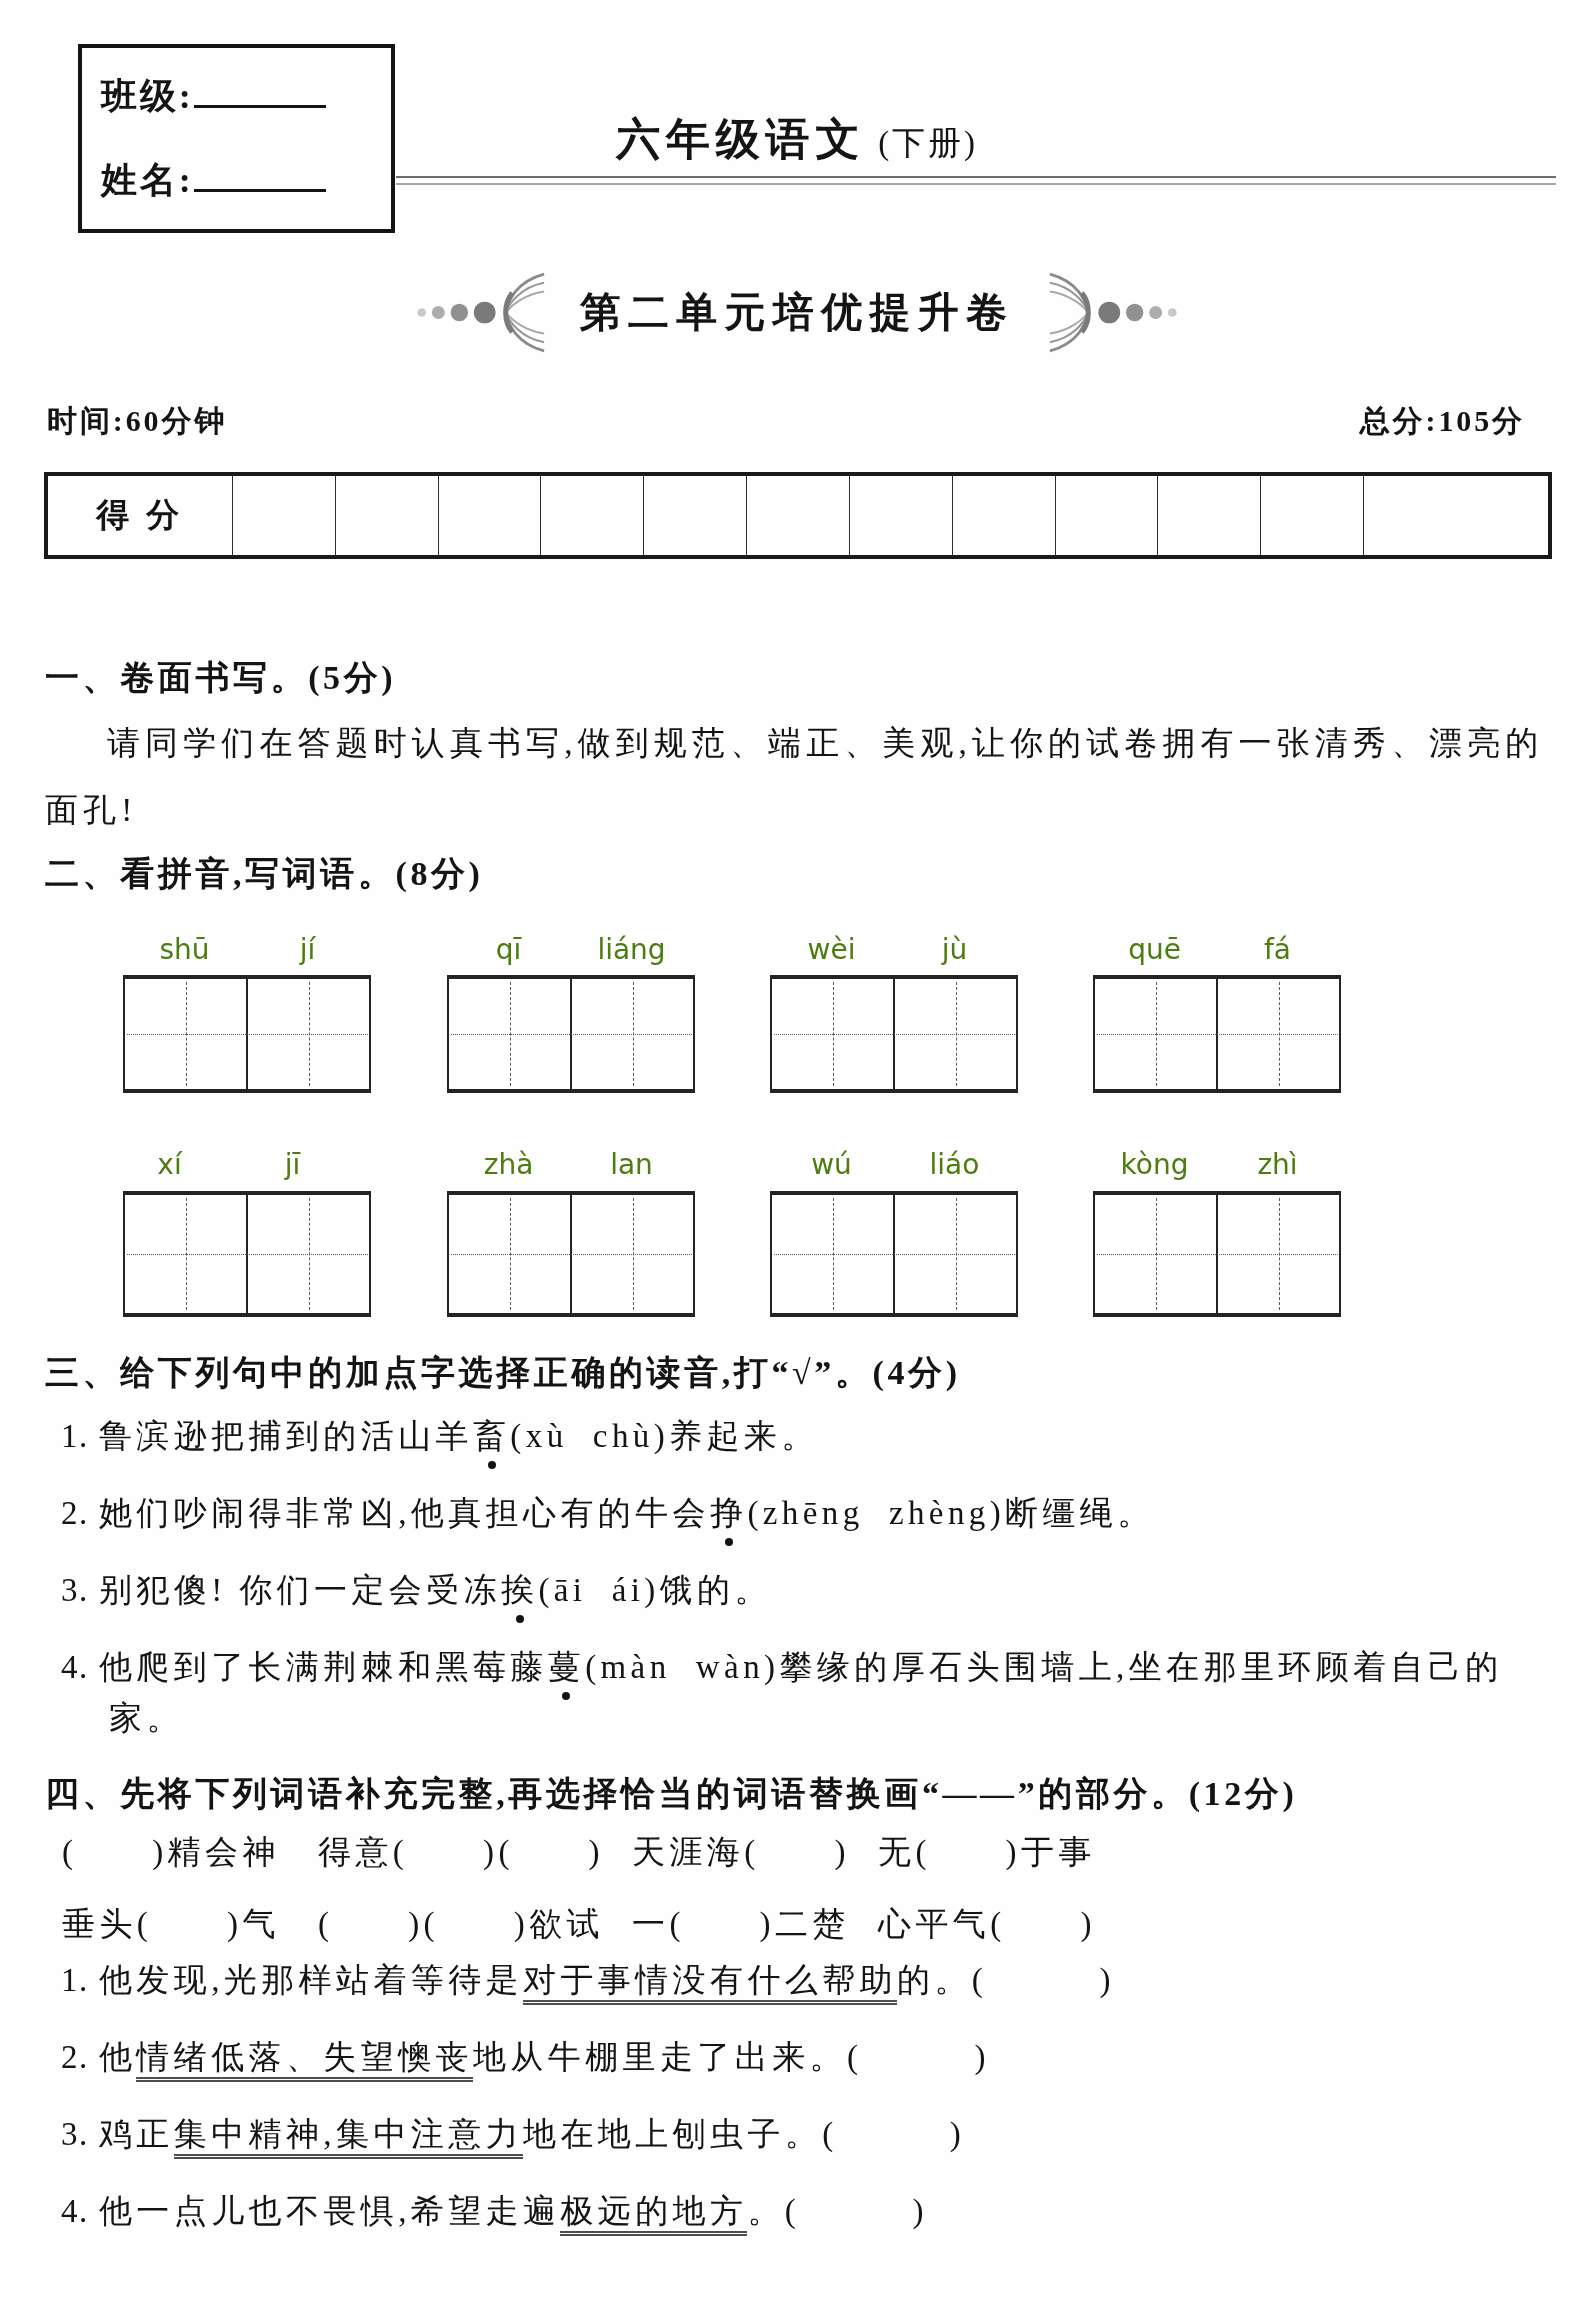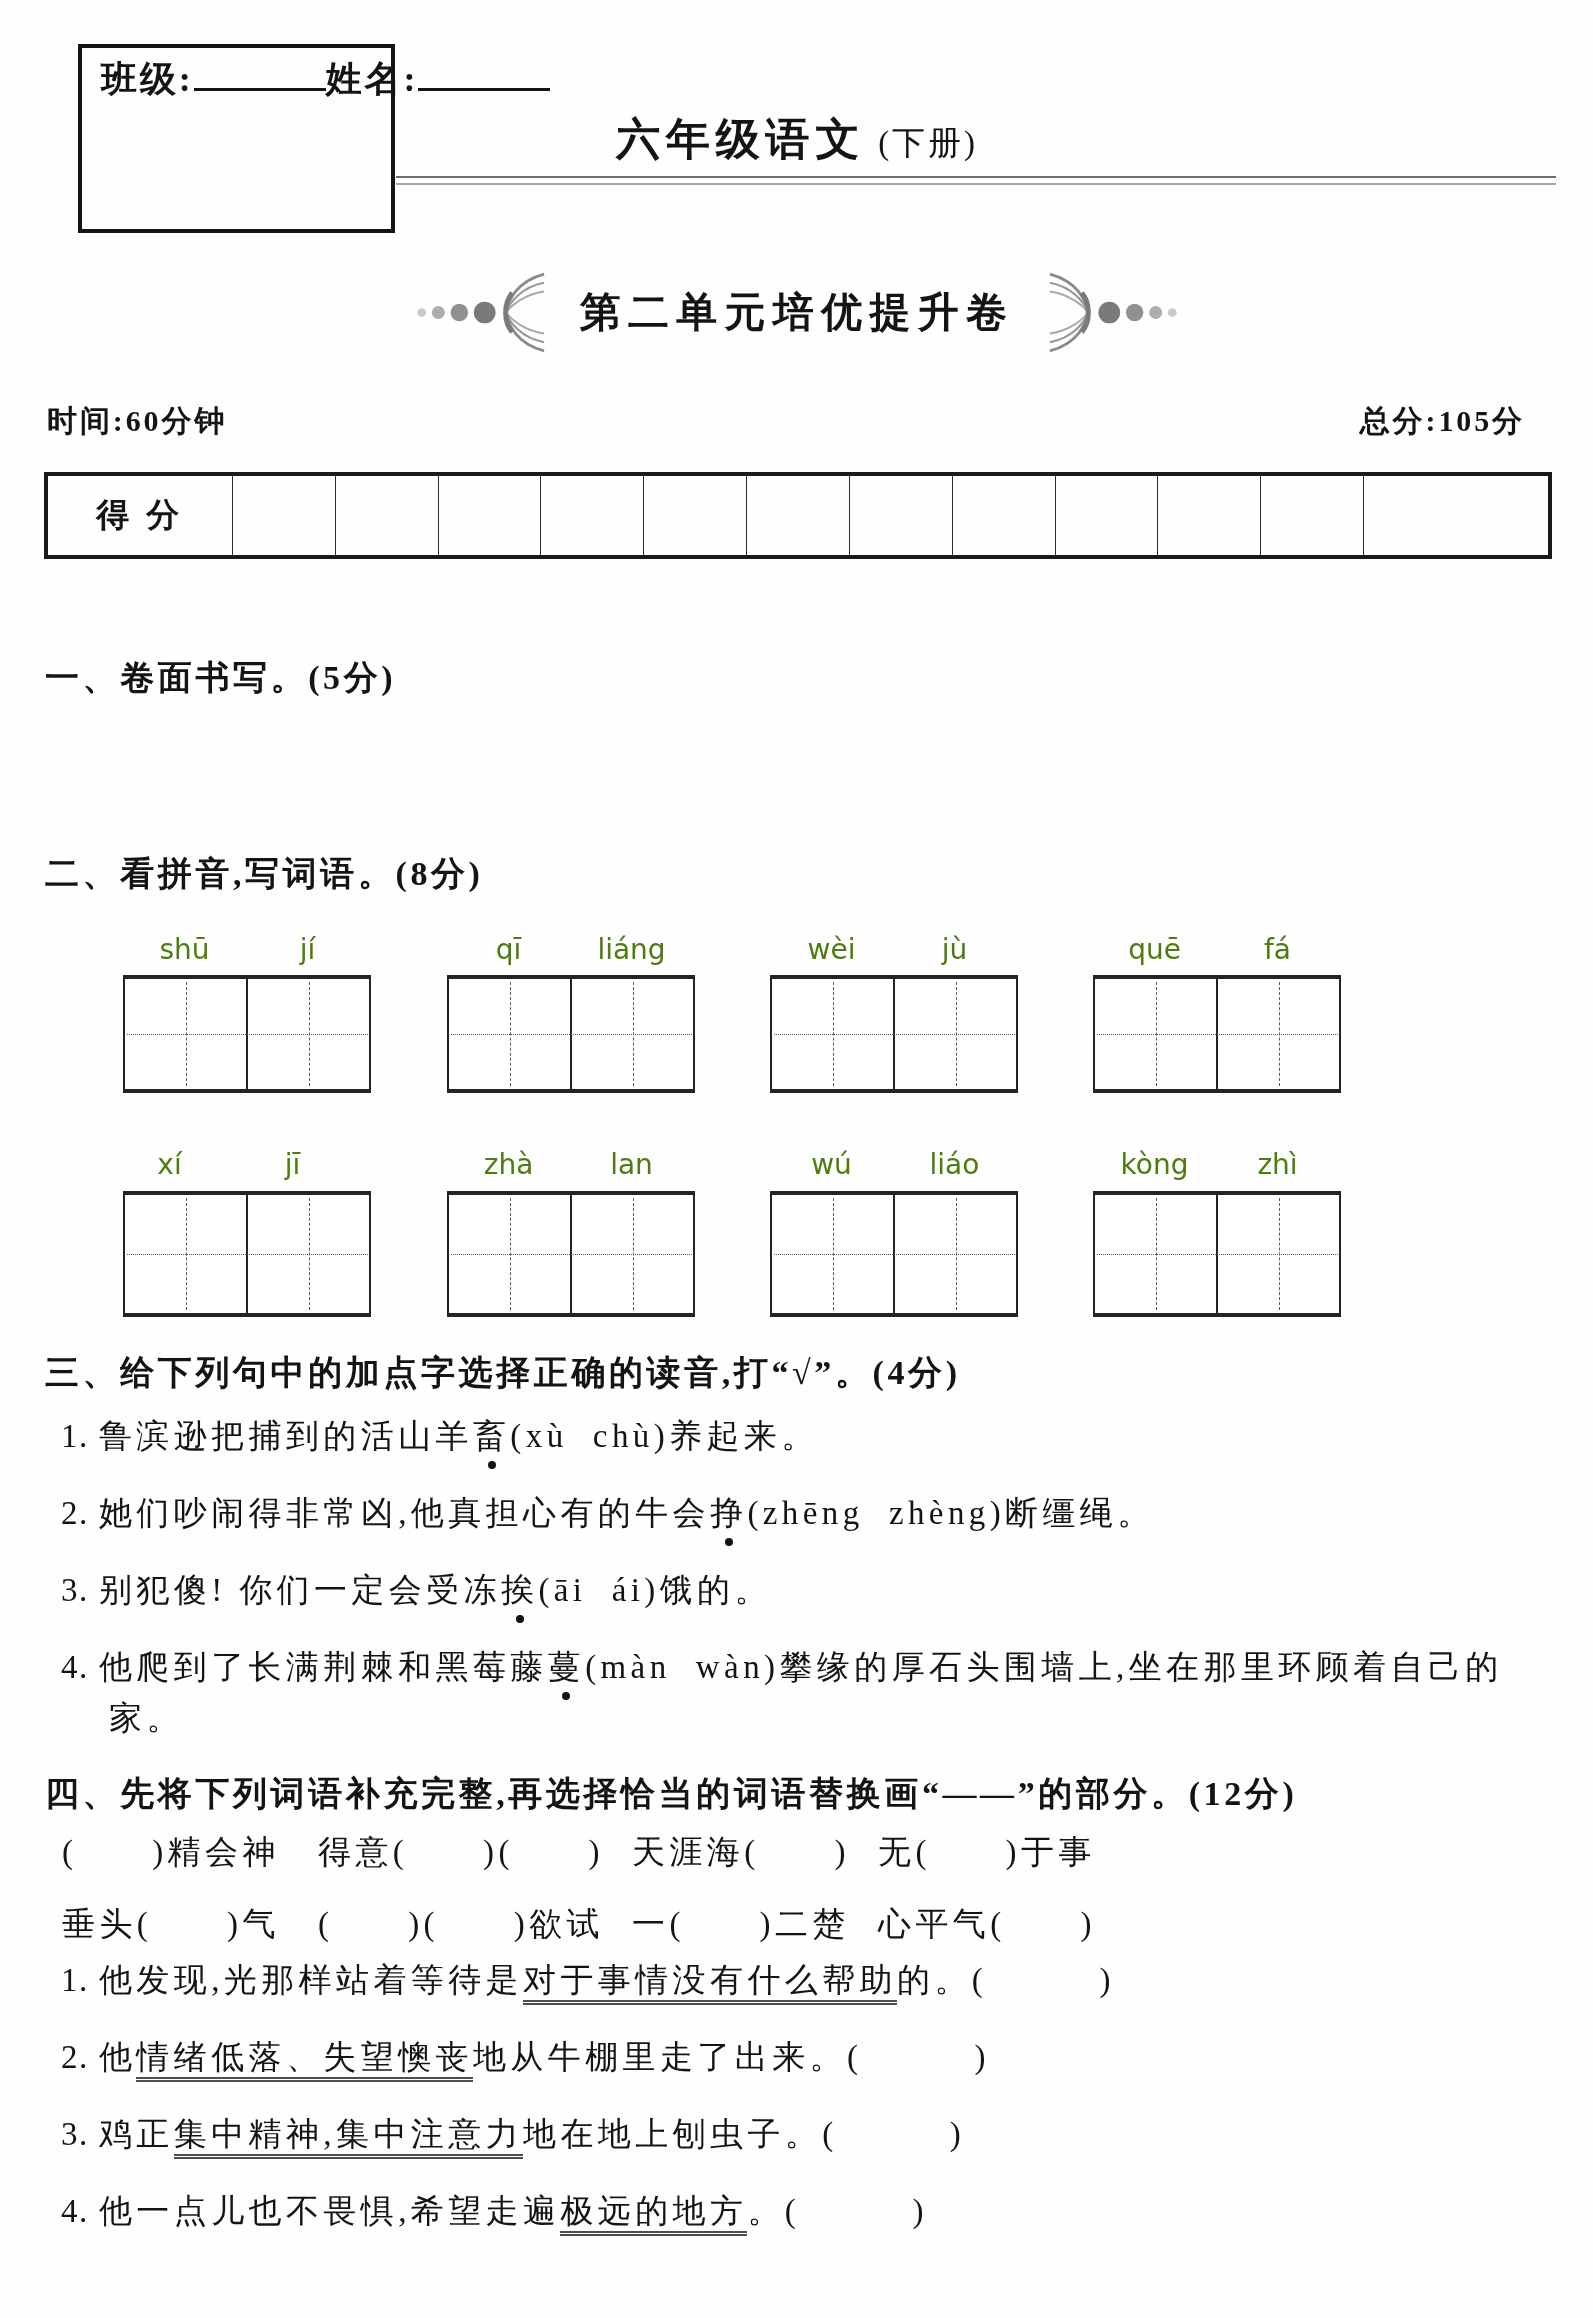--- a/index.html
+++ b/index.html
@@ -9,21 +9,21 @@
     margin:0 auto;
     background:#fefefe;
     color:#141414;
     font-family:"Liberation Serif", serif;
     overflow:hidden;
   }
   
   .id-box{
     position:absolute;left:78px;top:44px;width:317px;height:189px;
     border:4.4px solid #141414;
-    display:flex;flex-direction:row;justify-content:space-around;
+    display:flex;flex-direction:column;justify-content:space-around;
     padding:7.3px 0 7.3px 19px;box-sizing:border-box;
   }
   .id-line{font-size:36px;font-weight:bold;letter-spacing:2.9px;white-space:nowrap;}
   .id-blank{display:inline-block;width:132px;border-bottom:3.6px solid #141414;height:29px;vertical-align:baseline;}
   
   .book-header{
     position:absolute;left:0;top:110px;width:100%;
     text-align:center;white-space:nowrap;
   }
   .book-title{font-size:44px;font-weight:bold;letter-spacing:5.8px;}
@@ -174,20 +174,21 @@
       <td></td>
       <td></td>
       <td></td>
       <td></td>
       <td class="last"></td>
     </tr>
   </tbody>
     </table>
 
   <div class="sec-heading" style="top:655px;">一、卷面书写。(5分)</div>
+  <div class="s1-para body-text">请同学们在答题时认真书写,做到规范、端正、美观,让你的试卷拥有一张清秀、漂亮的面孔!</div>
 
   <div class="sec-heading" style="top:851px;">二、看拼音,写词语。(8分)</div>
 
   <div class="py-group" style="left:123px;top:933px;">
       <span class="py">shū</span>
       <span class="py">jí</span>
     </div>
   <div class="py-group" style="left:447px;top:933px;">
       <span class="py">qī</span>
       <span class="py">liáng</span>

